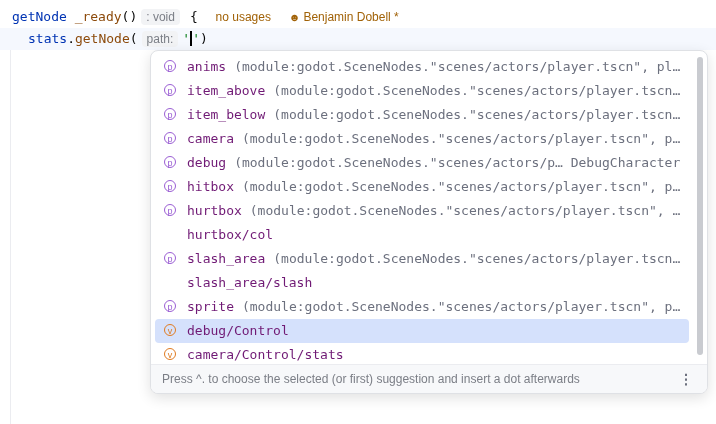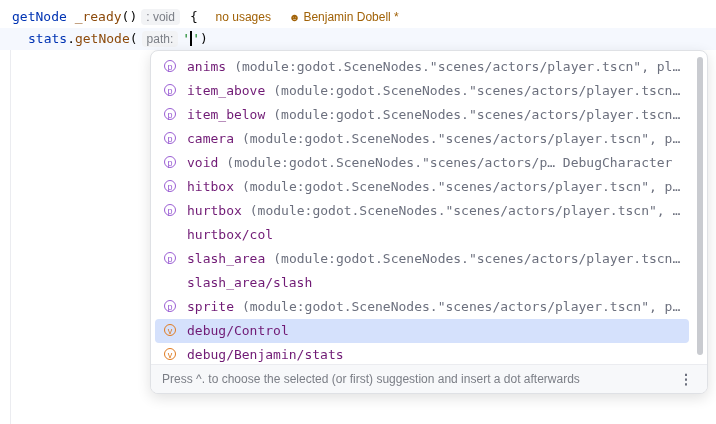--- a/index.html
+++ b/index.html
@@ -73,28 +73,28 @@
     <span class="kw">stats</span><span class="punc">.</span><span class="meth">getNode</span><span class="punc">(</span><span class="hint">path:</span><span class="str">'</span><span class="caret"></span><span class="str">'</span><span class="punc">)</span>
   </div>
 </div>
 
 <div class="popup">
   <div class="list" id="completion-list">
       <div class="item"><span class="ico prop">p</span><span class="name">anims</span><span class="detail">(module:godot.SceneNodes."scenes/actors/player.tscn", pl…</span></div>
       <div class="item"><span class="ico prop">p</span><span class="name">item_above</span><span class="detail">(module:godot.SceneNodes."scenes/actors/player.tscn…</span></div>
       <div class="item"><span class="ico prop">p</span><span class="name">item_below</span><span class="detail">(module:godot.SceneNodes."scenes/actors/player.tscn…</span></div>
       <div class="item"><span class="ico prop">p</span><span class="name">camera</span><span class="detail">(module:godot.SceneNodes."scenes/actors/player.tscn", p…</span></div>
-      <div class="item"><span class="ico prop">p</span><span class="name">void</span><span class="detail">(module:godot.SceneNodes."scenes/actors/p…</span><span class="tail"> DebugCharacter</span></div>
+      <div class="item"><span class="ico prop">p</span><span class="name">debug</span><span class="detail">(module:godot.SceneNodes."scenes/actors/p…</span><span class="tail"> DebugCharacter</span></div>
       <div class="item"><span class="ico prop">p</span><span class="name">hitbox</span><span class="detail">(module:godot.SceneNodes."scenes/actors/player.tscn", p…</span></div>
       <div class="item"><span class="ico prop">p</span><span class="name">hurtbox</span><span class="detail">(module:godot.SceneNodes."scenes/actors/player.tscn", …</span></div>
       <div class="item"><span class="name">hurtbox/col</span></div>
       <div class="item"><span class="ico prop">p</span><span class="name">slash_area</span><span class="detail">(module:godot.SceneNodes."scenes/actors/player.tscn…</span></div>
       <div class="item"><span class="name">slash_area/slash</span></div>
       <div class="item"><span class="ico prop">p</span><span class="name">sprite</span><span class="detail">(module:godot.SceneNodes."scenes/actors/player.tscn", p…</span></div>
       <div class="item selected"><span class="ico var">v</span><span class="name">debug/Control</span></div>
-      <div class="item"><span class="ico var">v</span><span class="name">debug/Benjamin/stats</span></div>
+      <div class="item"><span class="ico var">v</span><span class="name">camera/Control/stats</span></div>
     </div>
   <div class="scrollbar"></div>
   <div class="footer">
     <span class="tip">Press ^. to choose the selected (or first) suggestion and insert a dot afterwards</span>
     <span class="more">⋮</span>
   </div>
 </div>
 
 </body></html>

